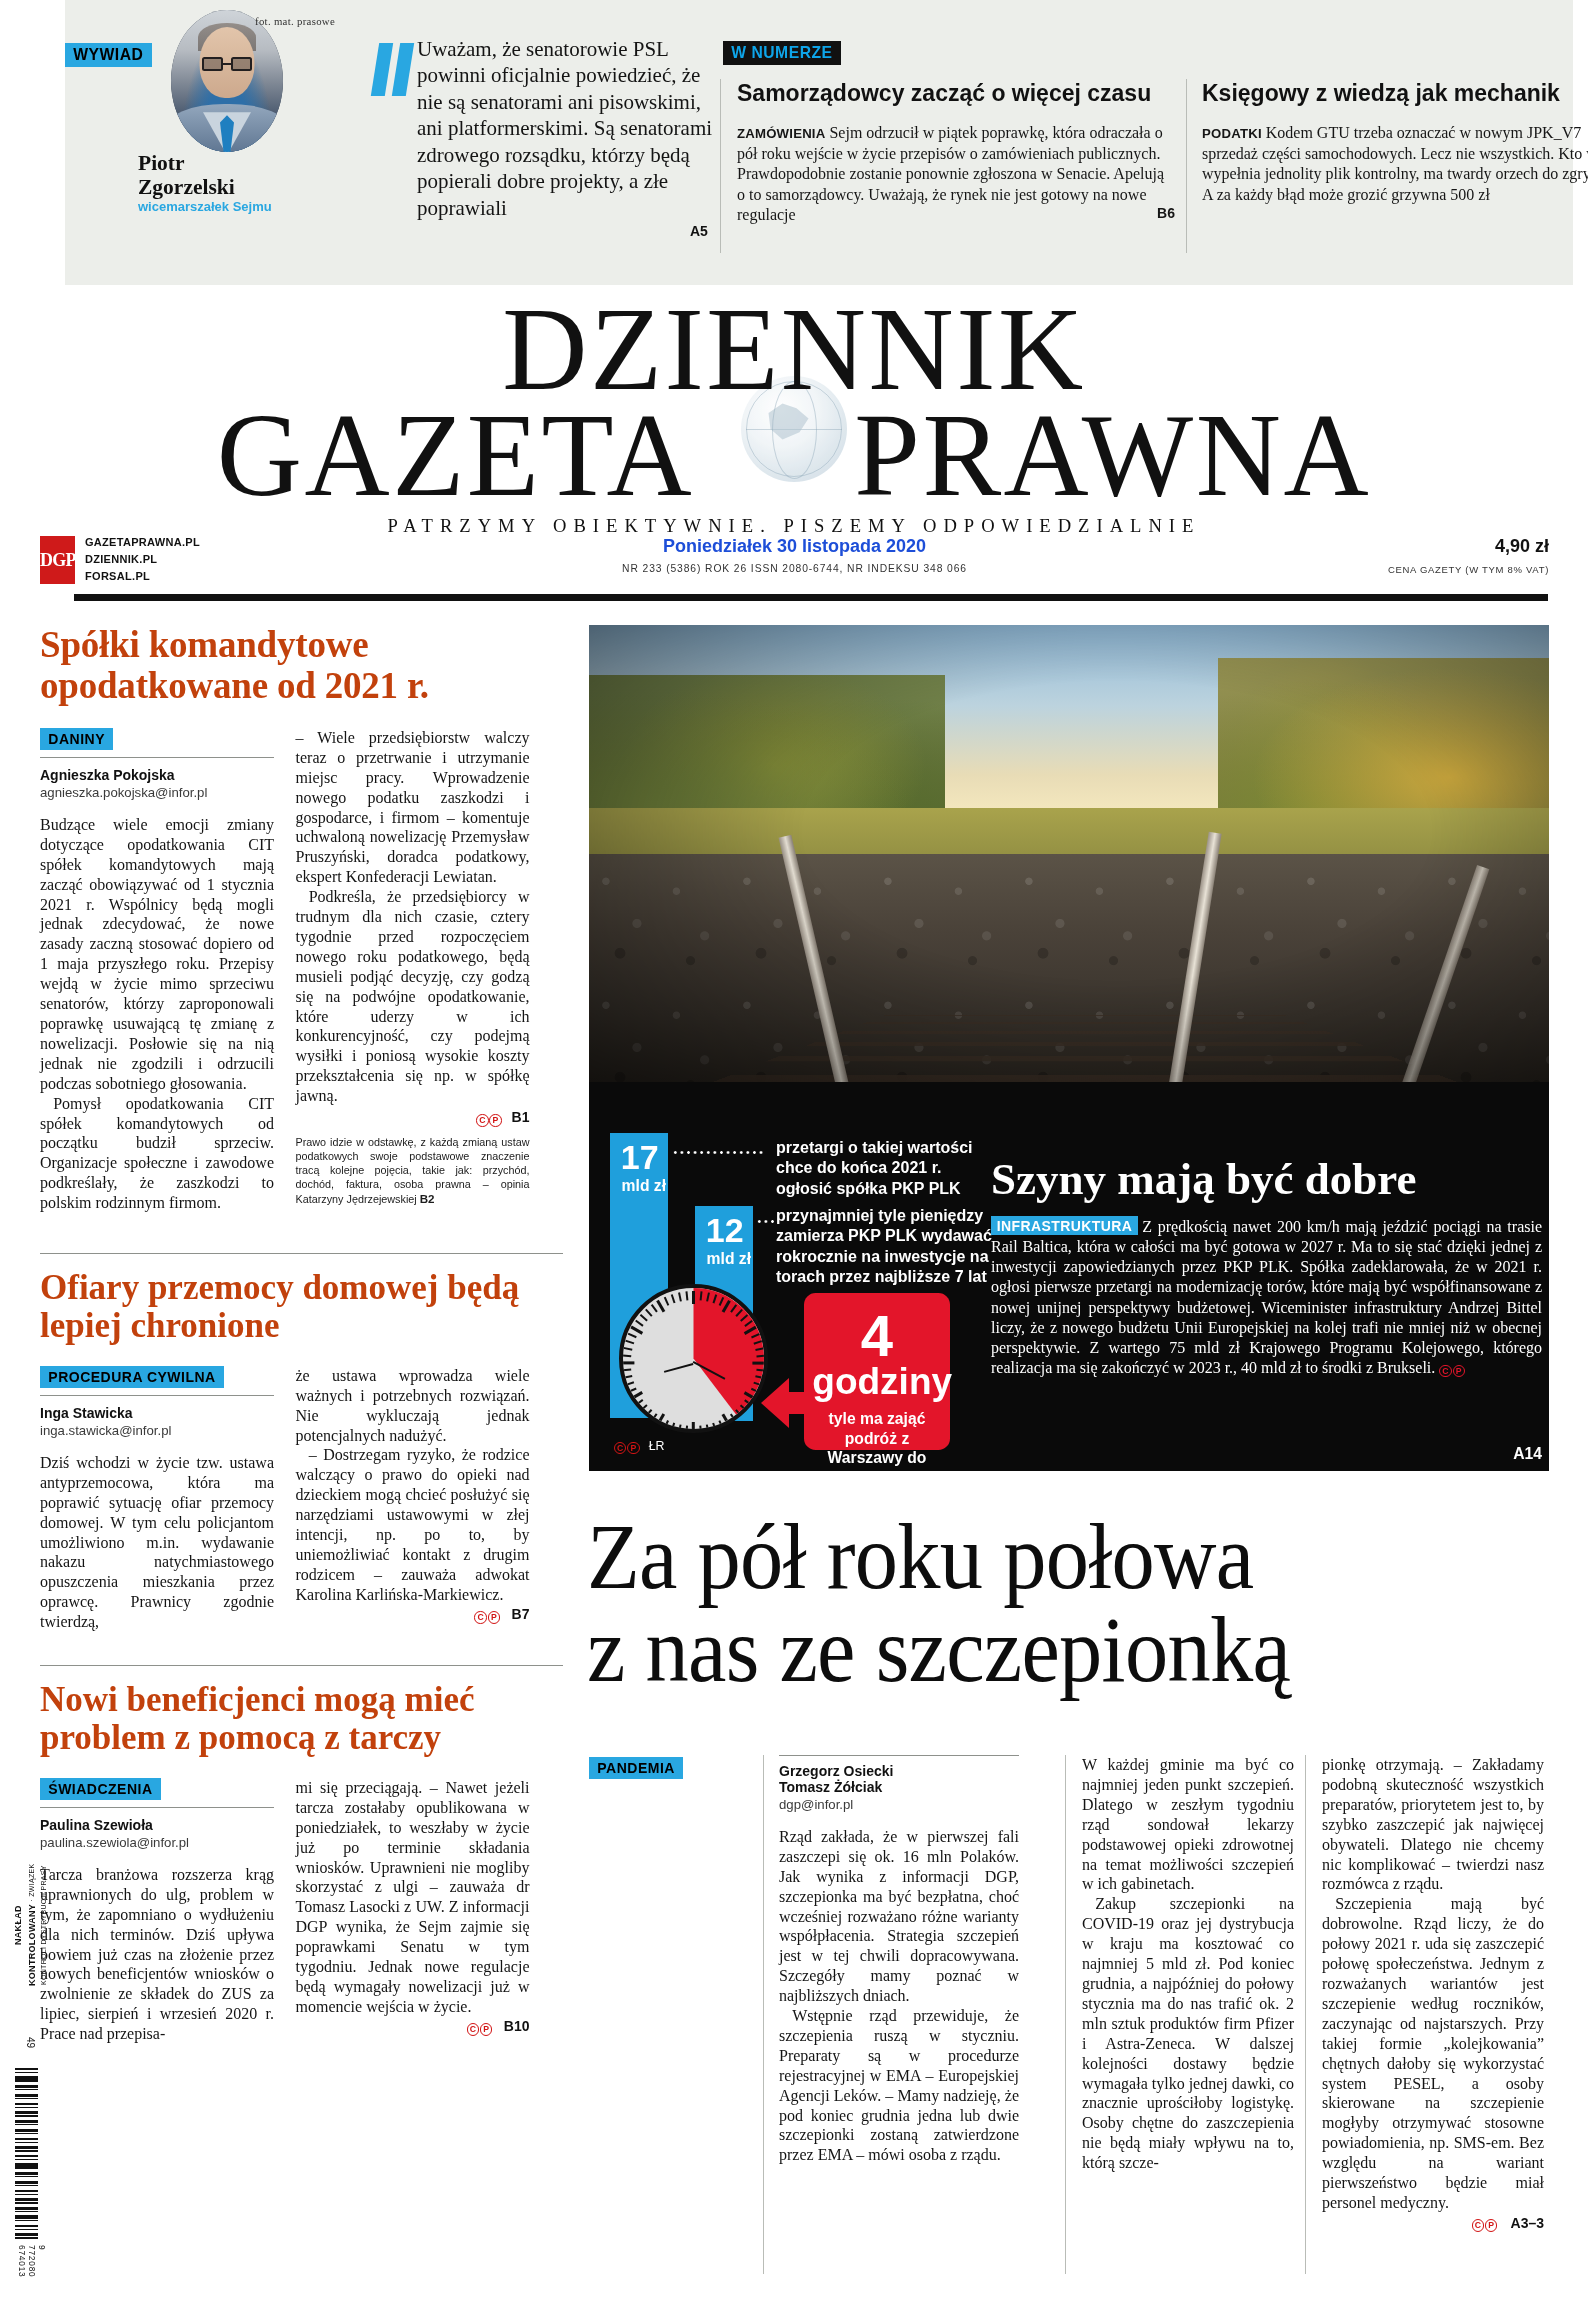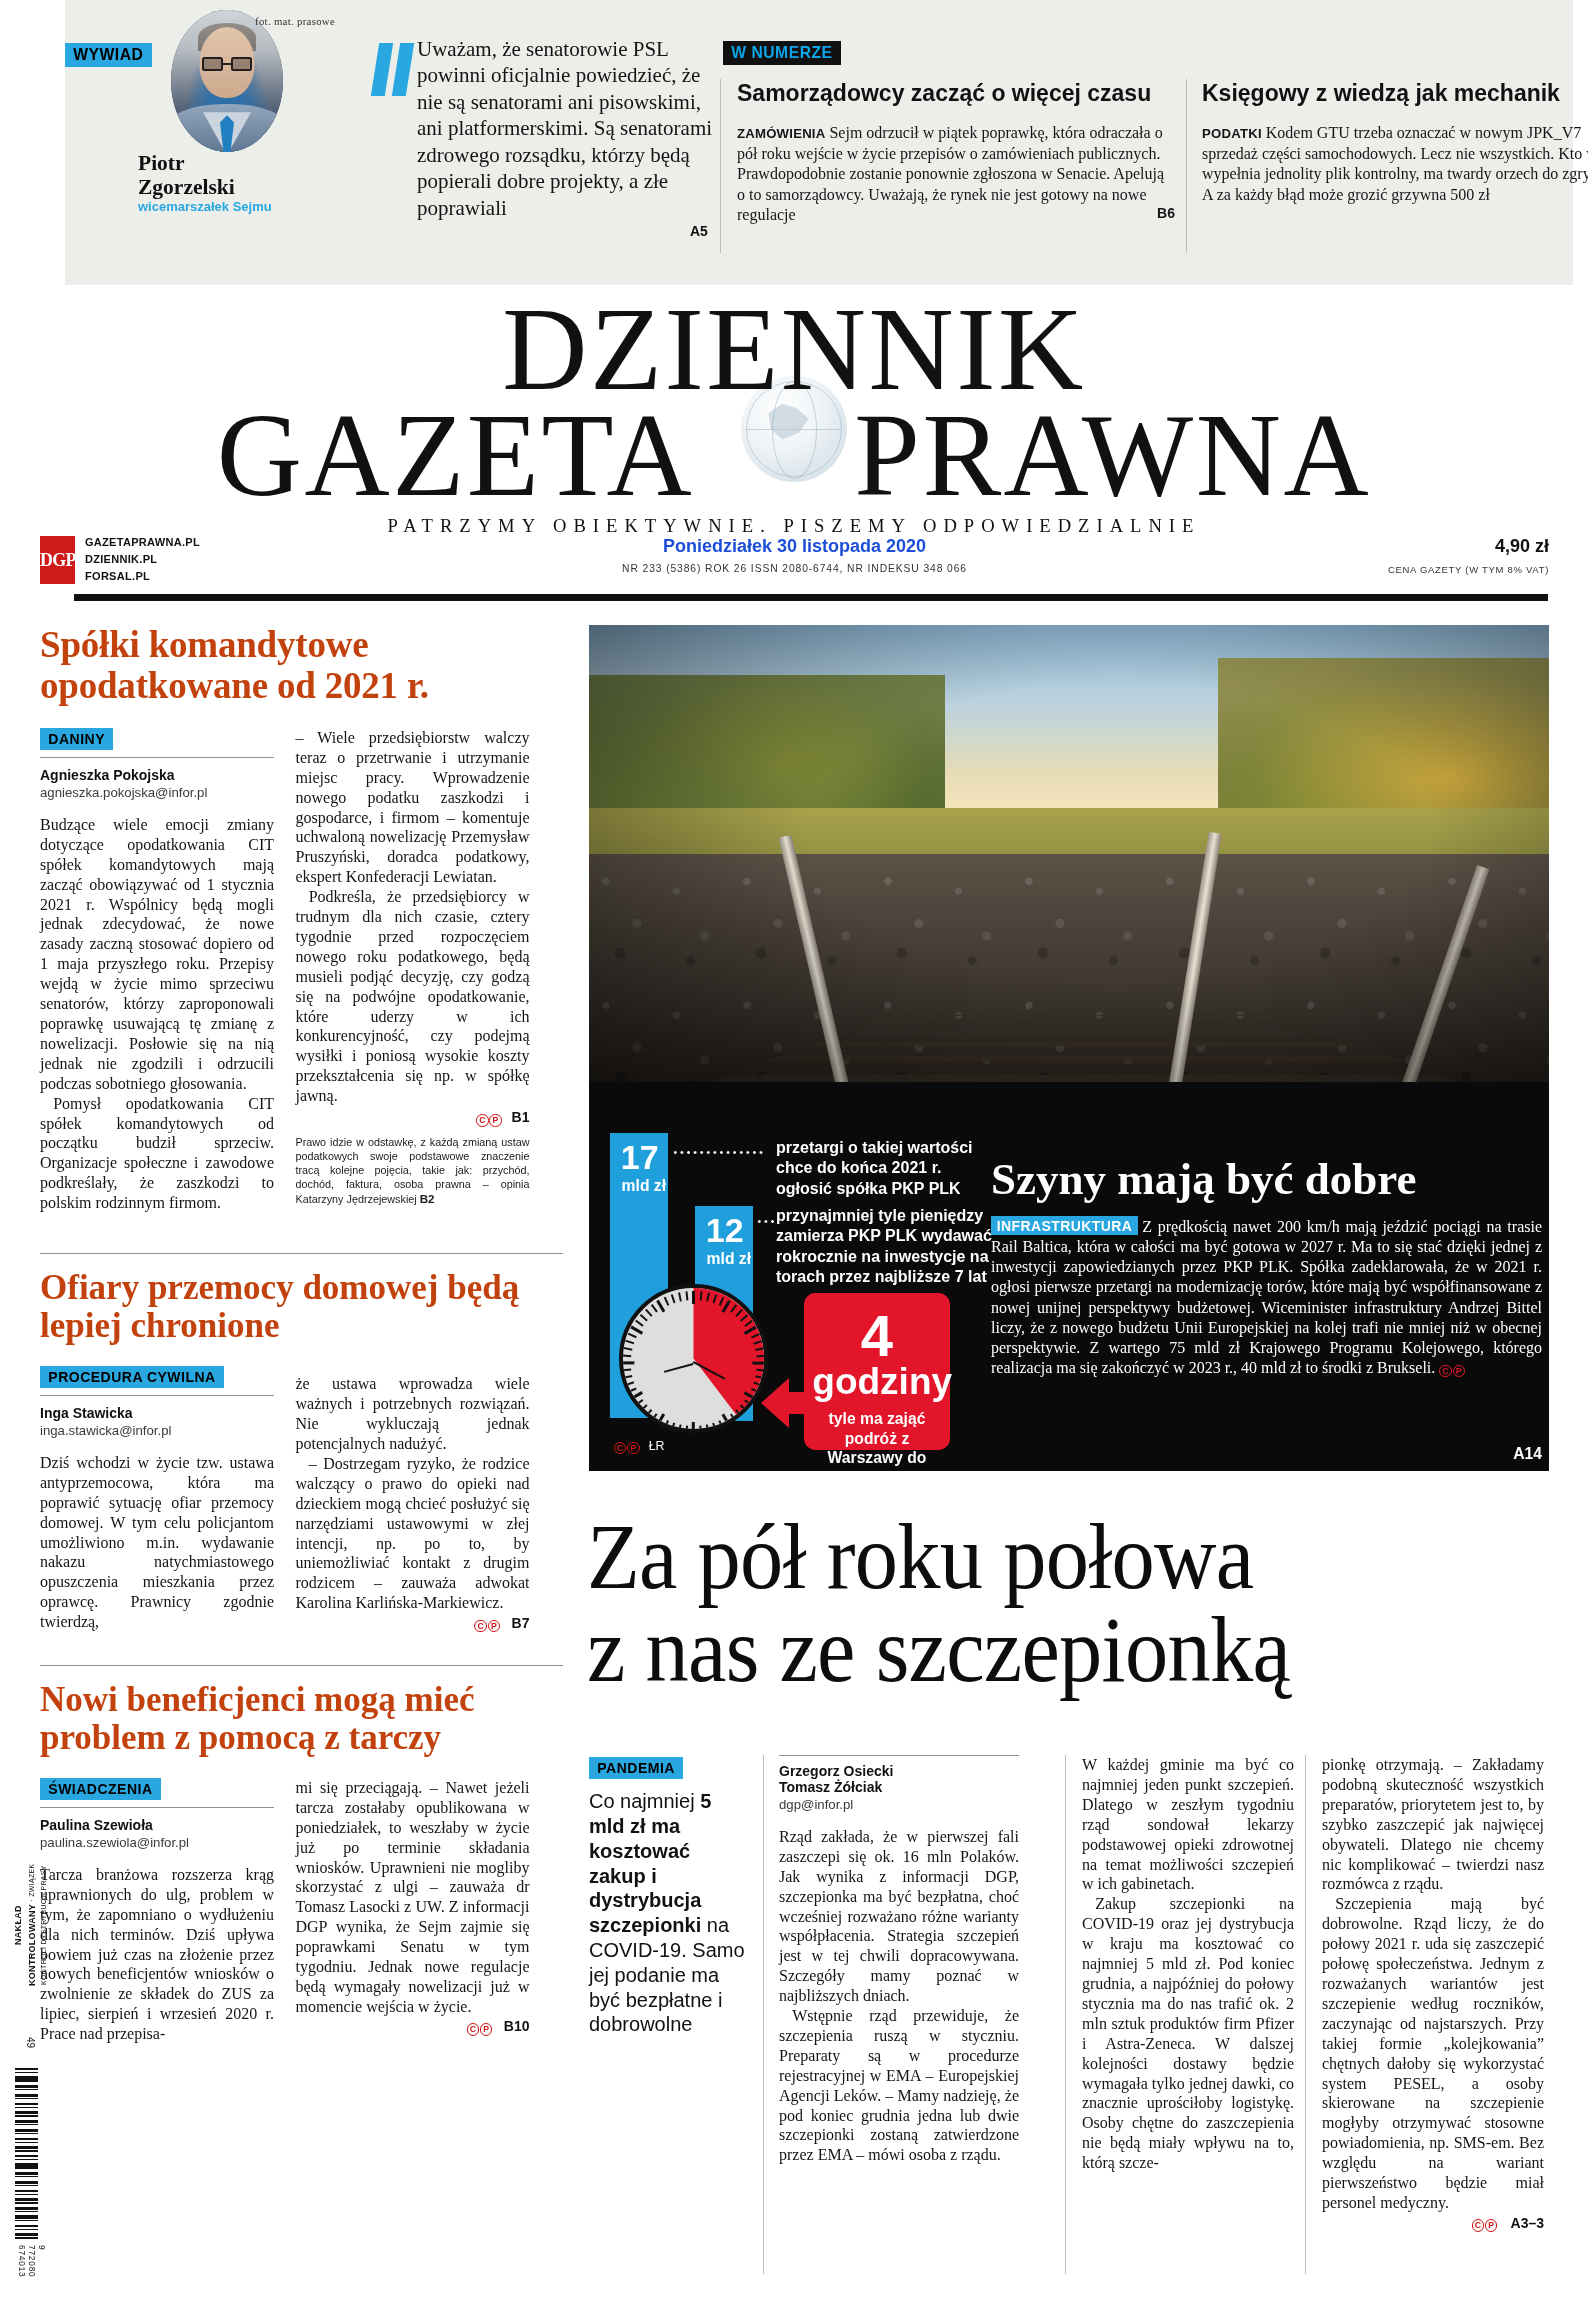--- a/index.html
+++ b/index.html
@@ -527,21 +527,21 @@
             <span class="refmark" style="font-size:11.6px;">B2</span>
           </div>
         </div>
       </div>
     </div>
 
     <div style="margin-top:40px;">
       <div class="sep-h" style="position:relative; width:523px; margin-bottom:15px;"></div>
       <div class="hl-serif" style="font-size:35px; line-height:1.1;">Ofiary przemocy domowej będą lepiej chronione</div>
 
-      <div style="display:flex; gap:21.5px; margin-top:20px;align-items:flex-end;">
+      <div style="display:flex; gap:21.5px; margin-top:20px;">
         <div style="width:234px;">
           <div class="tag-blue" style="font-size:14px;">PROCEDURA CYWILNA</div>
           <div class="byline-rule"></div>
           <div class="byline-name">Inga Stawicka</div>
           <div class="byline-mail">inga.stawicka@infor.pl</div>
           <div class="bodytext" style="margin-top:15px;">
             <p class="first">Dziś wchodzi w życie tzw. ustawa antyprzemocowa, która ma poprawić sytuację ofiar przemocy domowej. W tym celu policjantom umożliwiono m.in. wydawanie nakazu natychmiastowego opuszczenia mieszkania przez oprawcę. Prawnicy zgodnie twierdzą,</p>
           </div>
         </div>
         <div style="width:234px;">
@@ -705,23 +705,20 @@
   </div>
   <div class="rail-ref refmark">A14</div>
 
   <div class="bighead">
     <div>Za pół roku połowa</div>
     <div>z nas ze szczepionką</div>
   </div>
 
   <div class="pand-col">
     <div class="tag-blue" style="font-size:14px;">PANDEMIA</div>
-    <div class="pand-lead">
-      <span>Co najmniej </span><b>5 mld zł ma kosztować zakup i dystrybucja szczepionki</b><span> na COVID-19. Samo jej podanie ma być bezpłatne i dobrowolne</span>
-    </div>
   </div>
 
   <div class="sep-v" style="left:763px; top:1755px; height:519px;"></div>
   <div class="sep-v" style="left:1065px; top:1755px; height:519px;"></div>
   <div class="sep-v" style="left:1305px; top:1755px; height:519px;"></div>
 
   <div style="position:absolute; left:779px; top:1755px; width:240px;">
     <div class="byline-rule" style="margin:0 0 7.4px 0; width:100%;"></div>
     <div class="byline-name">Grzegorz Osiecki</div>
     <div class="byline-name">Tomasz Żółciak</div>

